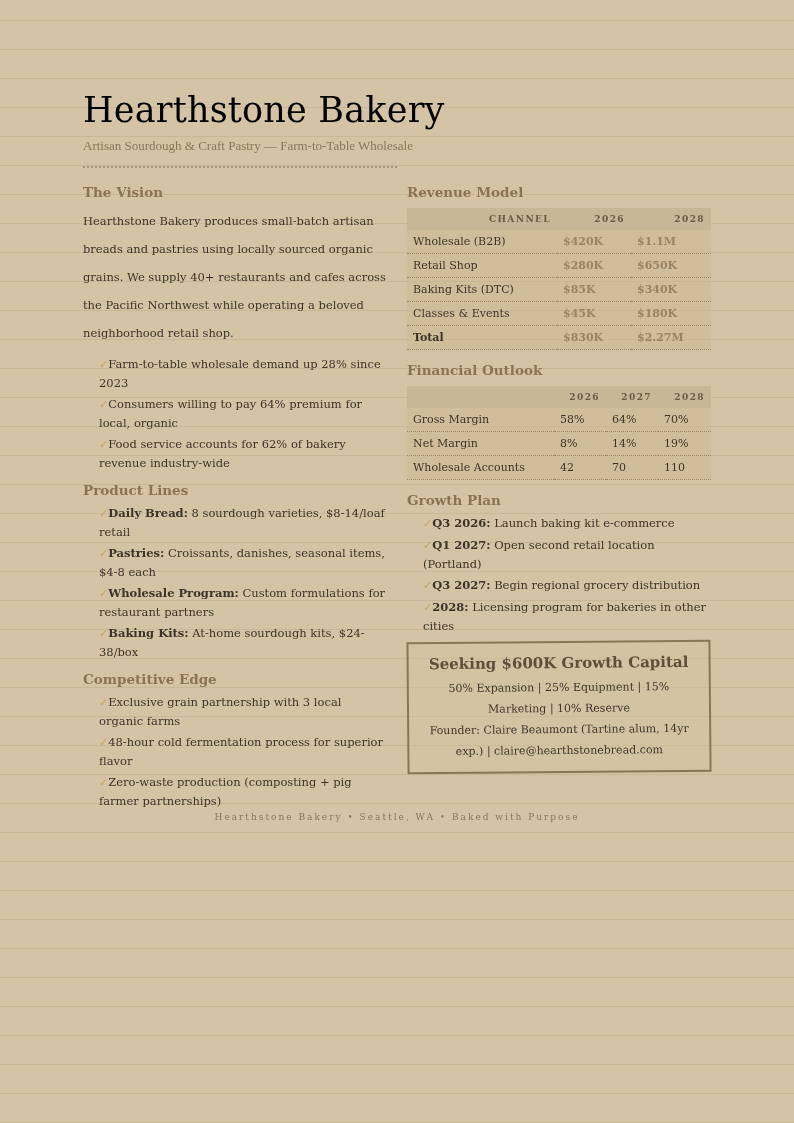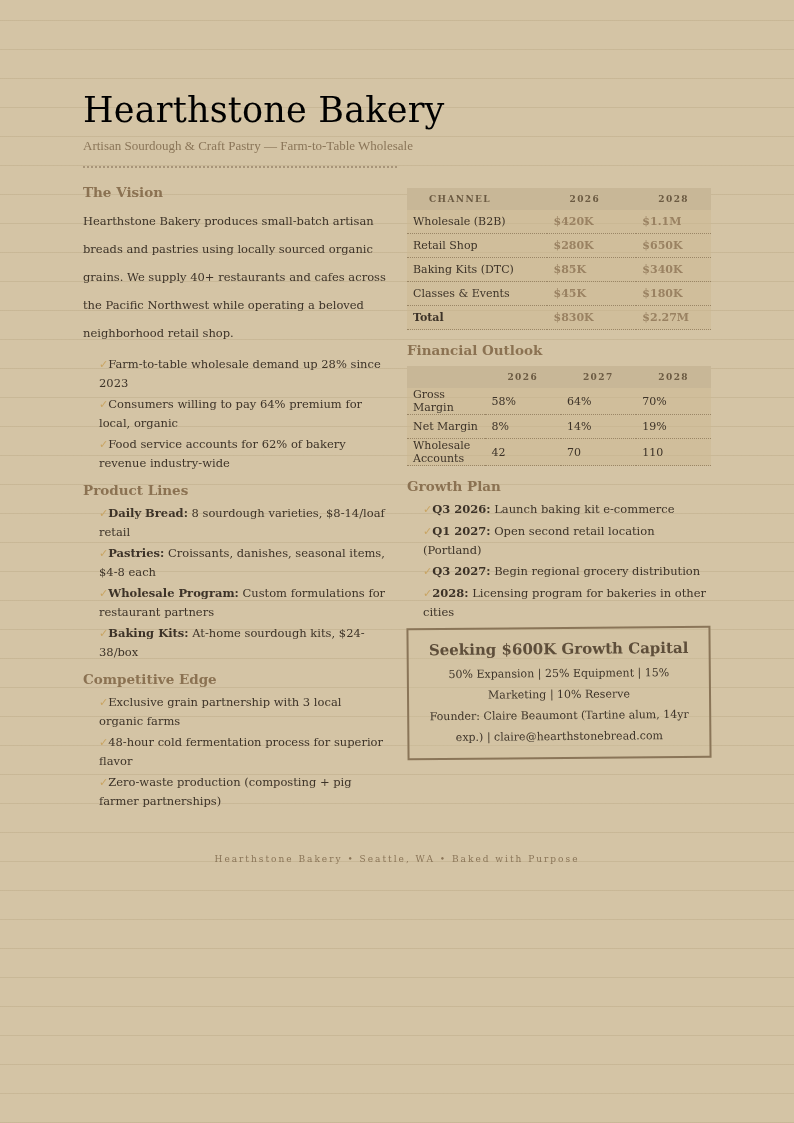--- a/index.html
+++ b/index.html
@@ -30,22 +30,22 @@
   }
   .para { font-size: 11.5px; line-height: 28px; margin-top: 5px; }
   ul { list-style: none; margin: 4px 0 6px 0; padding: 0 0 0 16px; }
   li { font-size: 11.5px; line-height: 18px; margin-bottom: 3px; }
   .chk { color: #c9a462; font-size: 11px; }
   li b { color: #3d3328; }
   .sec { margin-top: 8px; }
   .sec:first-child { margin-top: 0; }
   table { border-collapse: collapse; width: 304px; margin-top: 6px; }
   th {
-    background: #c8b797; text-align: left; font-size: 9px; letter-spacing: 1.4px;
-    color: #6b5a42; height: 22px; padding: 0 22px; font-weight: bold;
+    background: #c8b797; text-align: right; font-size: 9px; letter-spacing: 1.4px;
+    color: #6b5a42; height: 22px; padding: 0 6px; font-weight: bold;
   }
   td {
     background: rgba(205,185,145,0.45); font-size: 11px; height: 23px; padding: 0 6px;
     border-bottom: 1px dotted #9a8666;
   }
   td.money { color: #9a8262; font-weight: bold; }
   tr.total td.label { font-weight: bold; }
   .rev th:nth-child(1) { width: 138px; }
   .rev th:nth-child(2) { width: 62px; }
   .fin th:nth-child(1) { width: 135px; }
@@ -53,21 +53,21 @@
   .fin th:nth-child(3) { width: 40px; }
   .capital {
     margin-top: 6px; border: 2px solid #8a7558; padding: 9px 10px 10px 10px;
     text-align: center; transform: rotate(-0.5deg);
     background: rgba(210,195,160,0.35);
   }
   .cap-title { font-size: 15px; font-weight: bold; color: #5e4e3a; line-height: 22px; }
   .cap-line { font-size: 11px; line-height: 21px; color: #3d3328; }
   .cap-line.first { margin-top: 3px; }
   .footer {
-    position: absolute; top: 854px; left: 0; width: 794px; text-align: center;
+    position: absolute; top: 812px; left: 0; width: 794px; text-align: center;
     font-size: 9px; letter-spacing: 2px; color: #8a7558;
   }
 </style>
 </head>
 <body>
 
 <div class="page">
   <h1>Hearthstone Bakery</h1>
   <div class="subtitle">Artisan Sourdough &amp; Craft Pastry — Farm-to-Table Wholesale</div>
   <div class="rule"></div>
@@ -104,20 +104,21 @@
           <li><span class="chk">✓</span><span>Exclusive grain partnership with 3 local organic farms</span></li>
           <li><span class="chk">✓</span><span>48-hour cold fermentation process for superior flavor</span></li>
           <li><span class="chk">✓</span><span>Zero-waste production (composting + pig farmer partnerships)</span></li>
         </ul>
       </div>
     </div>
 
     <div class="right">
 
       <div class="sec">
+        <h2>Revenue Model</h2>
         <table class="rev">
           <thead>
             <tr>
               <th>CHANNEL</th>
               <th>2026</th>
               <th>2028</th>
             </tr>
           </thead>
           <tbody>
             <tr>

